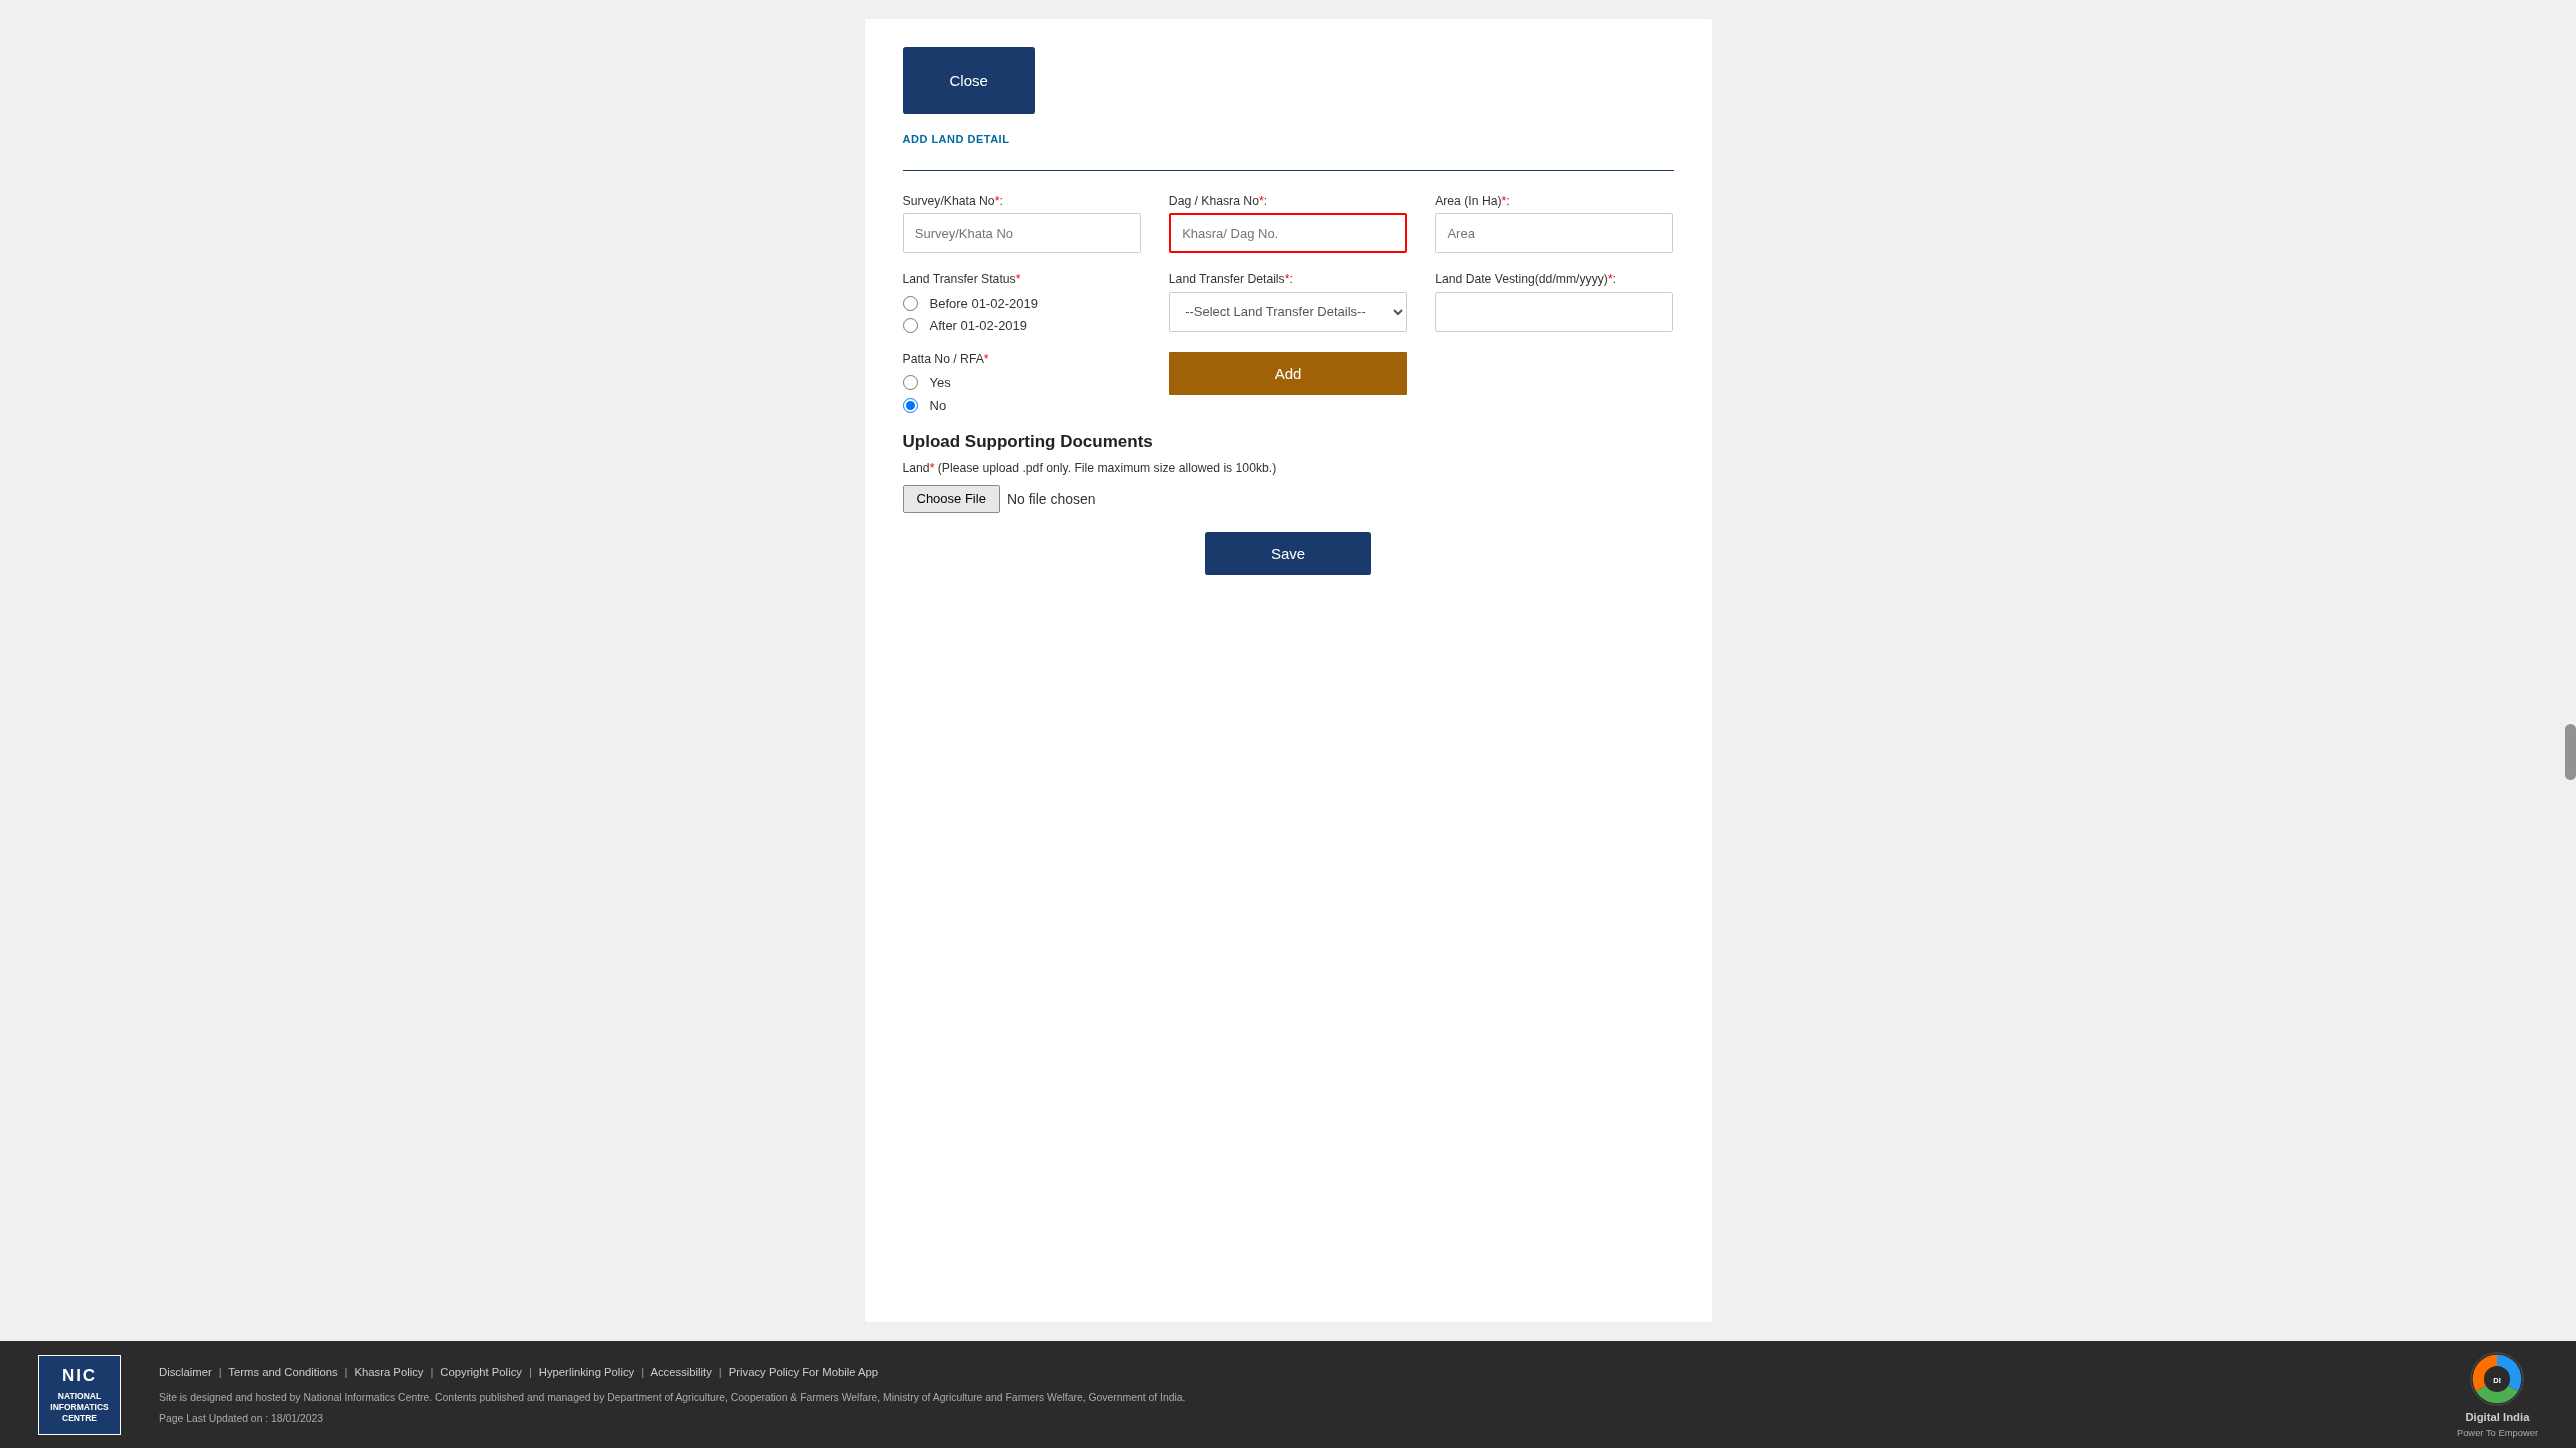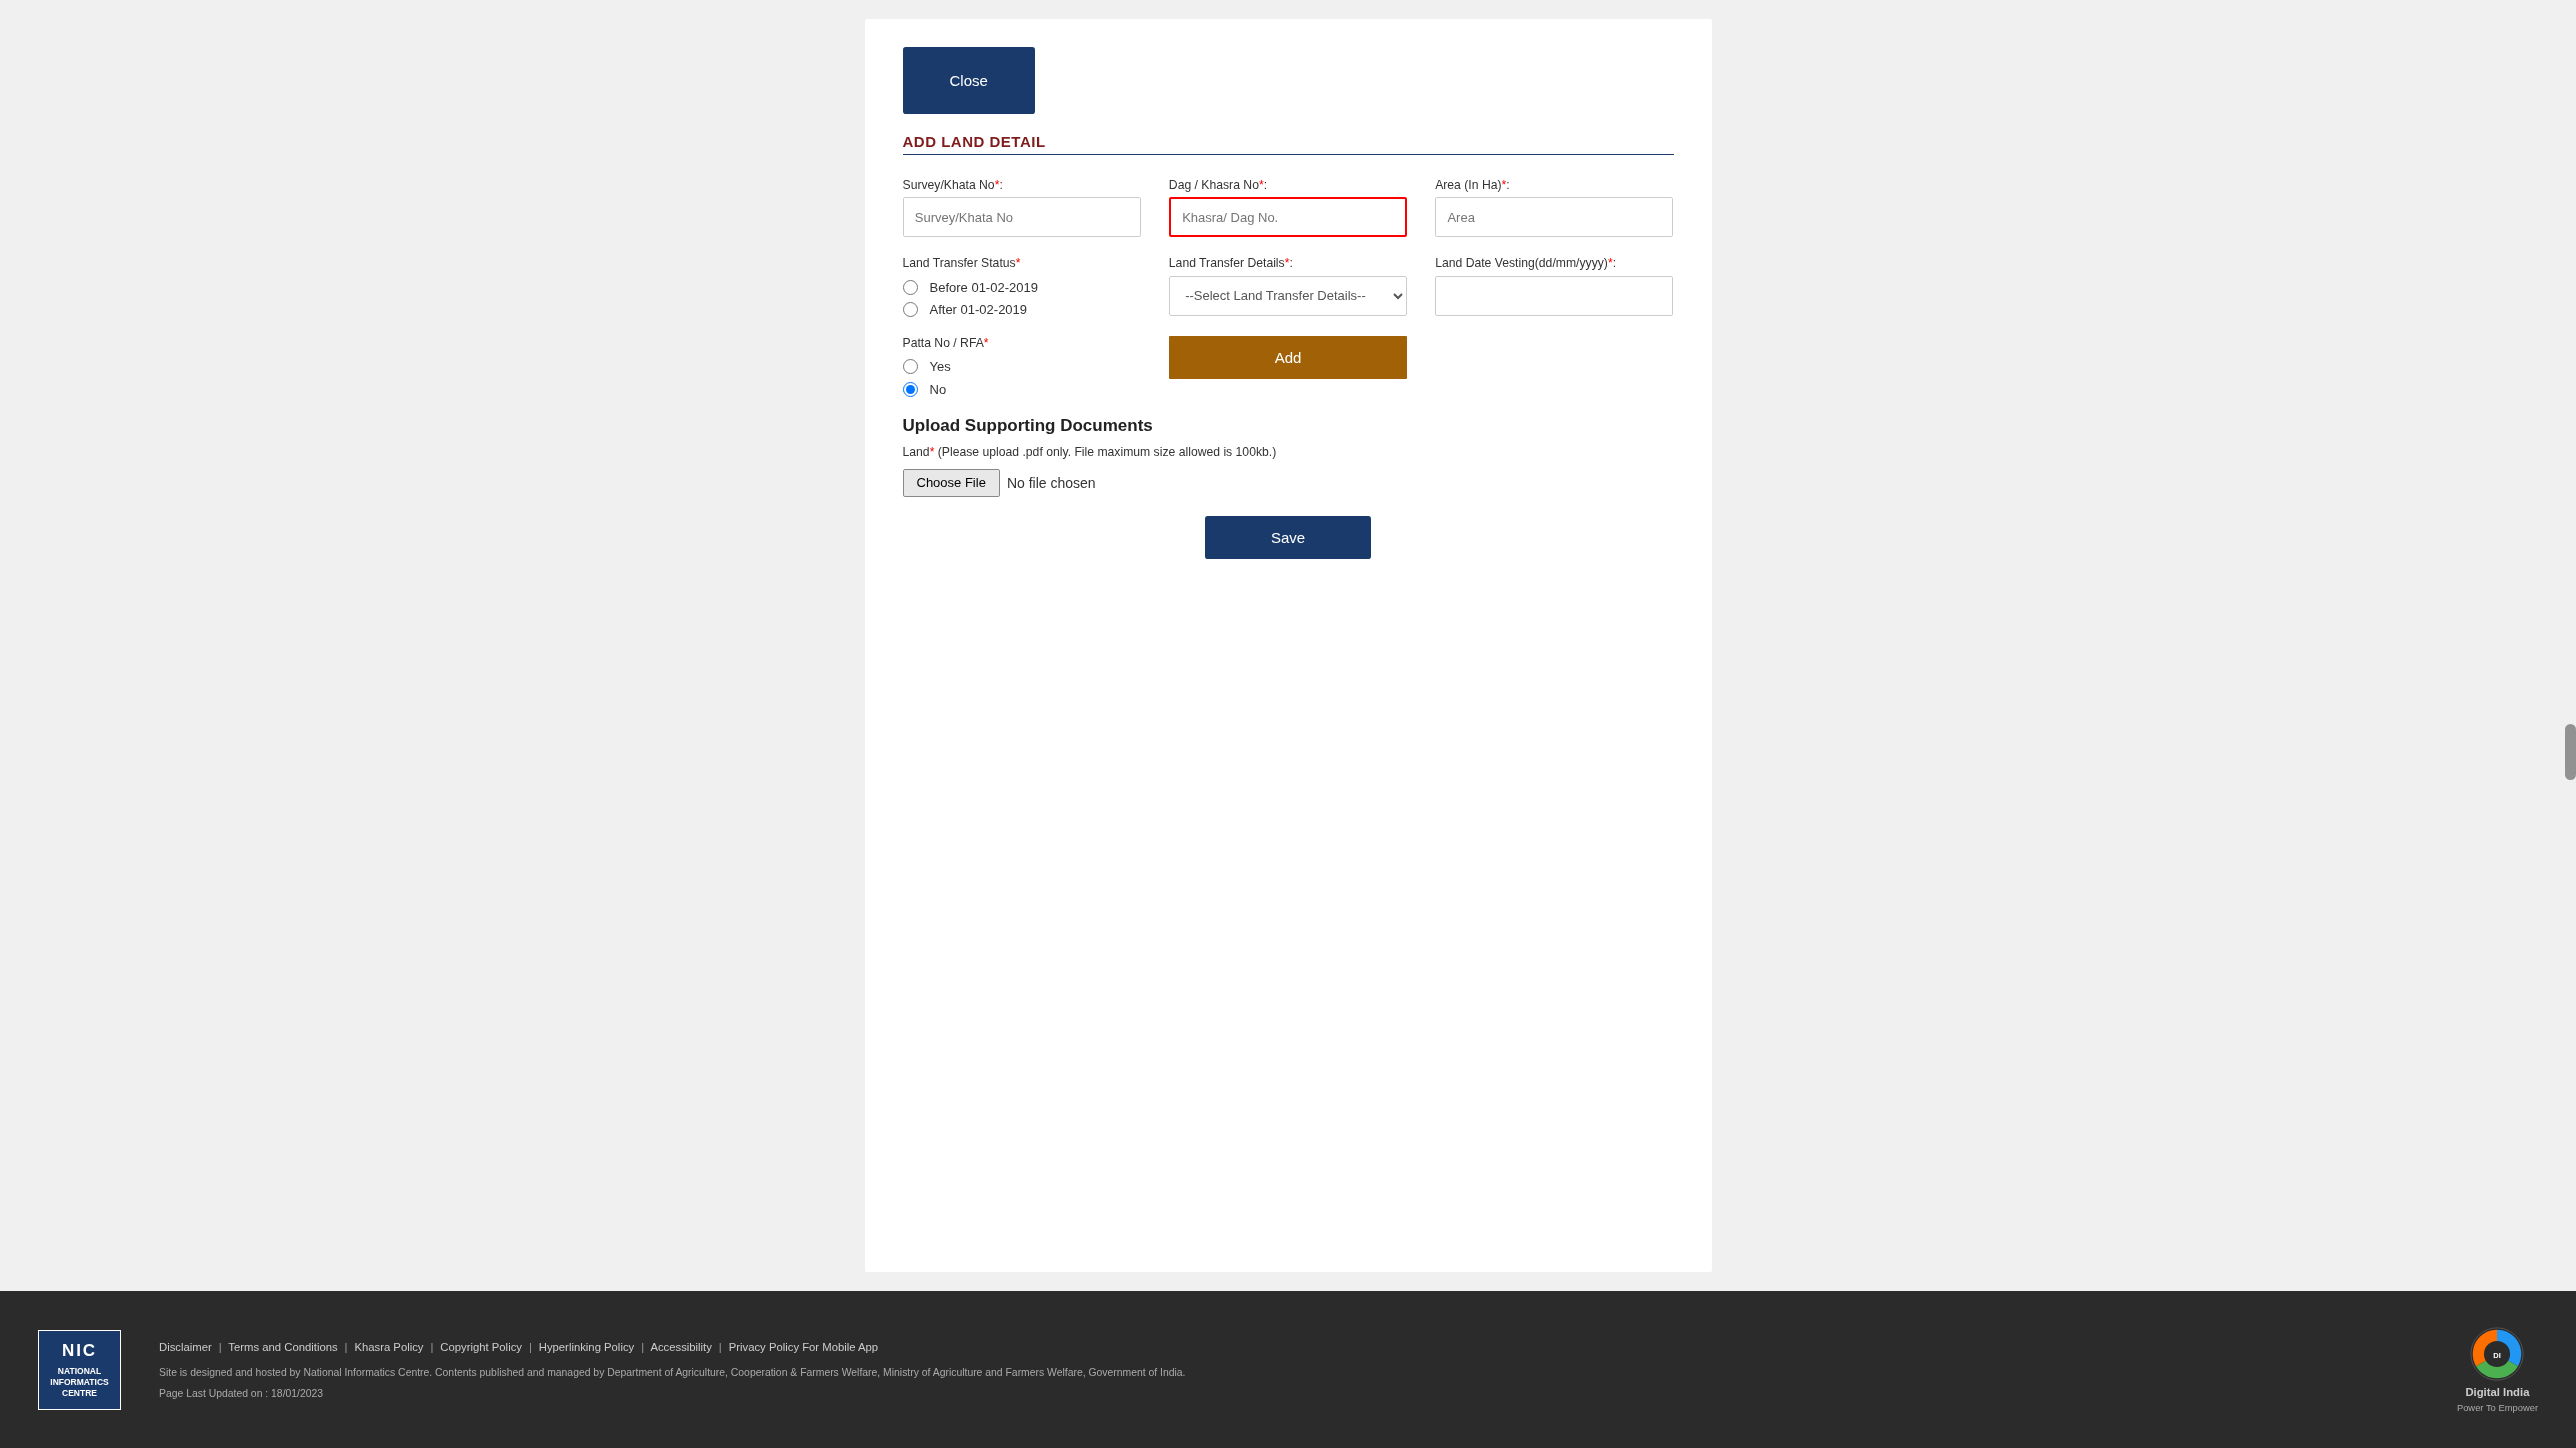--- a/index.html
+++ b/index.html
@@ -32,24 +32,24 @@
       color: white;
       border: none;
       padding: 25px 47px;
       font-size: 15px;
       cursor: pointer;
       border-radius: 2.8px;
       margin-bottom: 19px;
     }
 
     .section-title {
-      font-size: 15px;
+      font-size: 11px;
       font-weight: bold;
-      color: #7f1d1d;
-      margin-bottom: 4px;
+      color: #0369a1;
+      margin-bottom: 25px;
       letter-spacing: 0.5px;
     }
 
     .divider {
       border: none;
       border-top: 1.9px solid #1a3a6b;
       margin-bottom: 22.6px;
     }
 
     .form-grid {
@@ -193,21 +193,21 @@
       padding: 13px 66px;
       font-size: 15px;
       cursor: pointer;
       border-radius: 2.8px;
     }
 
     
     .footer {
       background: #2b2b2b;
       color: #ccc;
-      padding: 35px 38px;
+      padding: 10px 38px;
       display: flex;
       align-items: center;
       justify-content: space-between;
       gap: 19px;
     }
 
     .footer-left {
       display: flex;
       align-items: center;
     }

